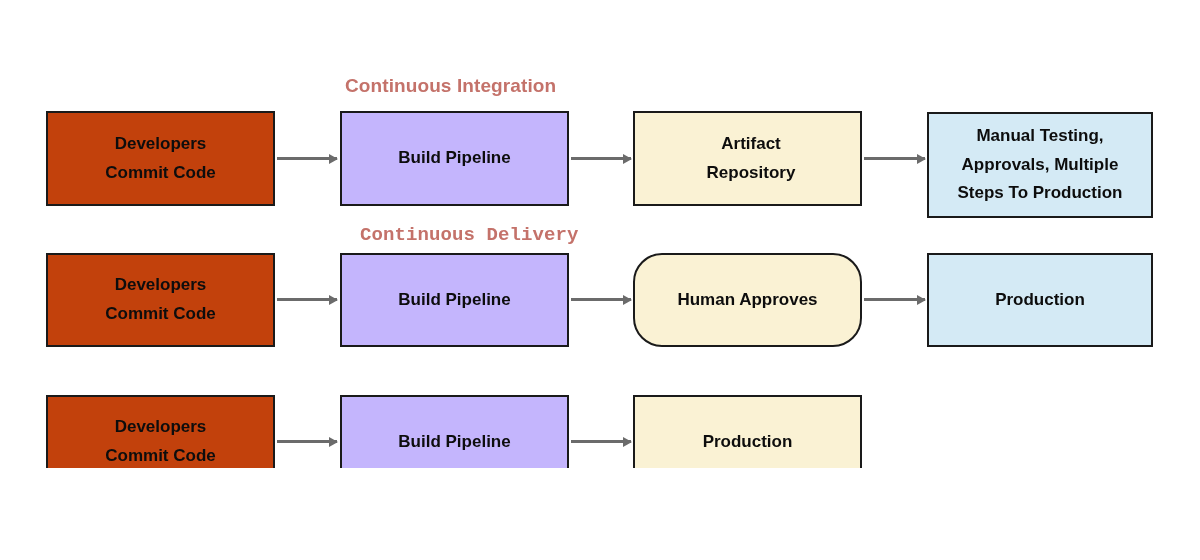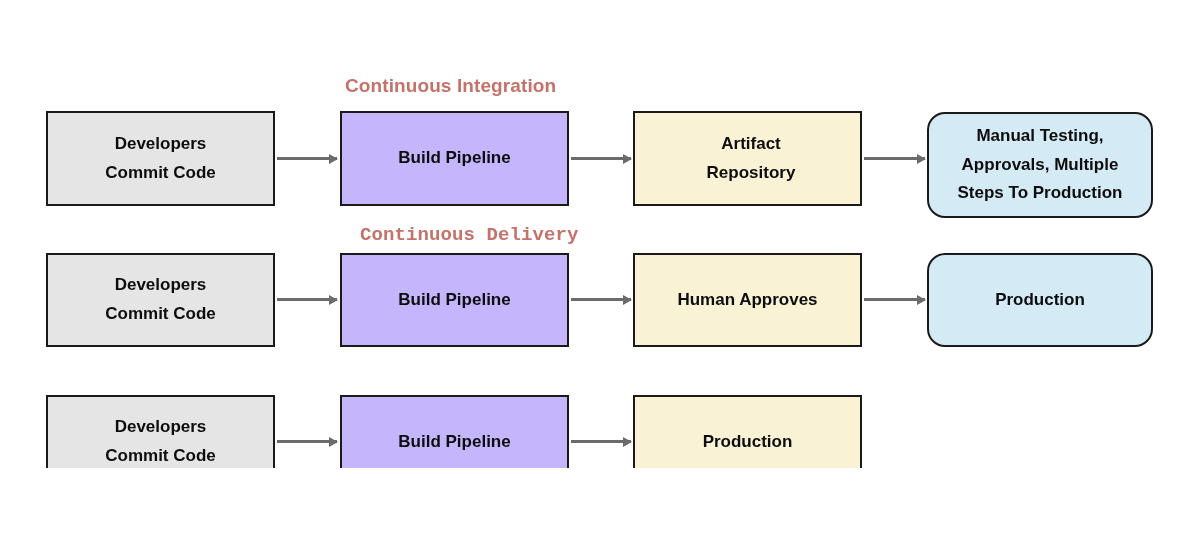--- a/index.html
+++ b/index.html
@@ -44,24 +44,24 @@
   }
   .node-label {
     font-family: "Liberation Sans", sans-serif;
     font-size: 17px;
     font-weight: 700;
     color: #0d0d0d;
     line-height: 1.68;
     white-space: pre-line;
     text-align: center;
   }
-  .node.pink   { background: #e5e5e5; }
+  .node.pink   { background: #c2410c; }
   .node.green  { background: #c4b5fd; }
   .node.yellow { background: #faf2d4; }
-  .node.blue   { background: #d4eaf5; border-radius: 18px; }
+  .node.blue   { background: #d4eaf5; }
 
   
   .connector {
     position: absolute;
     height: 3px;
     background: #6b6b6b;
   }
   .connector::after {
     content: "";
     position: absolute;
@@ -116,21 +116,21 @@
   </div>
 
   <div class="connector" style="left:277px; top:298px; width:60px;"></div>
 
   <div class="node green" style="left:340px; top:253px; width:229px; height:94px;">
     <span class="node-label">Build Pipeline</span>
   </div>
 
   <div class="connector" style="left:571px; top:298px; width:60px;"></div>
 
-  <div class="node yellow" style="left:633px; top:253px; width:229px; height:94px;">
+  <div class="node yellow" style="left:633px; top:253px; width:229px; height:94px;border-radius:29px;">
     <span class="node-label">Human Approves</span>
   </div>
 
   <div class="connector" style="left:864px; top:298px; width:61px;"></div>
 
   <div class="node blue" style="left:927px; top:253px; width:226px; height:94px;">
     <span class="node-label">Production</span>
   </div>
 
 

